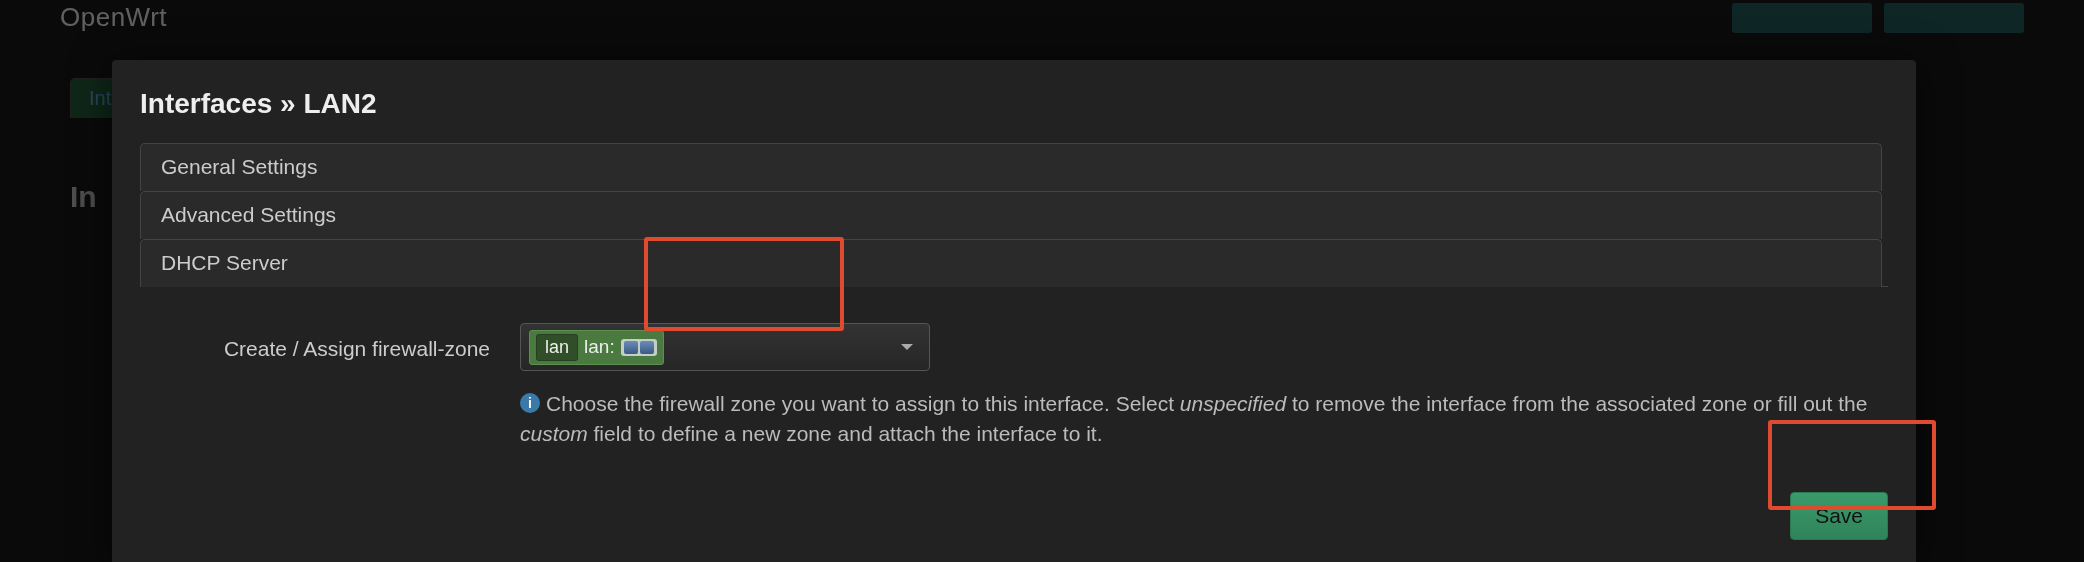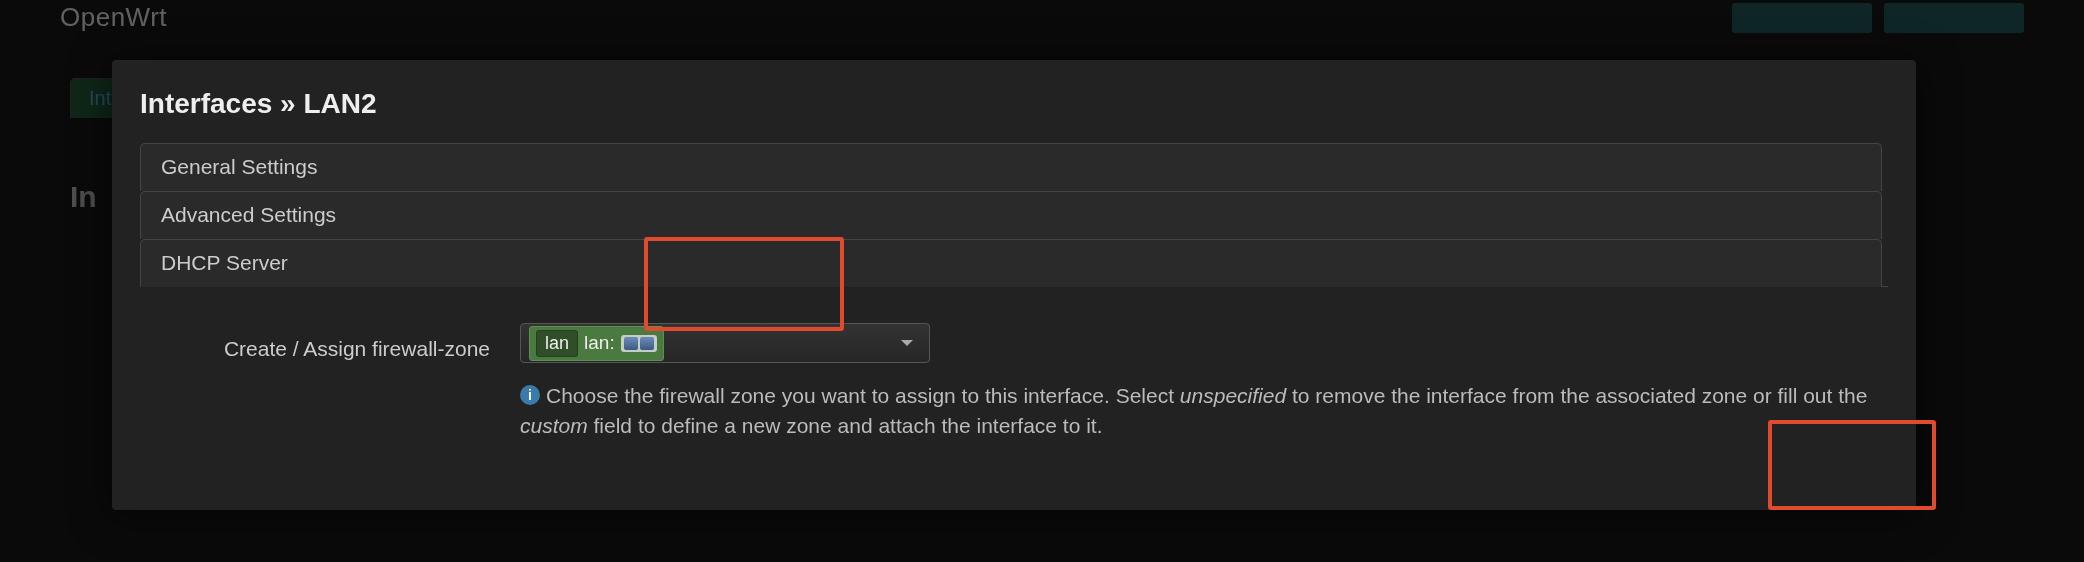--- a/index.html
+++ b/index.html
@@ -172,21 +172,21 @@
       height: 90px;
       z-index: 10;
     }
     
     .dropdown {
       display: inline-flex;
       align-items: center;
       background: linear-gradient(#333, #262626);
       border: 1px solid #555;
       border-radius: 4px;
-      height: 40px;
+      height: 48px;
       width: 410px;
       padding: 4px 8px;
       position: relative;
       cursor: pointer;
     }
     
     .zone-chip {
       display: inline-flex;
       align-items: center;
       background: #4a7a3f;
@@ -335,17 +335,18 @@
         <span class="dropdown-caret"></span>
       </div>
       
       <div class="help-text">
         <span class="help-icon">i</span><span>Choose the firewall zone you want to assign to this interface. Select </span><em>unspecified</em><span> to remove the interface from the associated zone or fill out the </span><em>custom</em><span> field to define a new zone and attach the interface to it.</span>
       </div>
     </div>
   </div>
 
   <div class="modal-footer">
+    <button class="btn btn-save">Save</button>
   </div>
 </div>
 
 <div class="highlight-box-1"></div>
 <div class="highlight-box-2"></div>
 
 </body></html>

